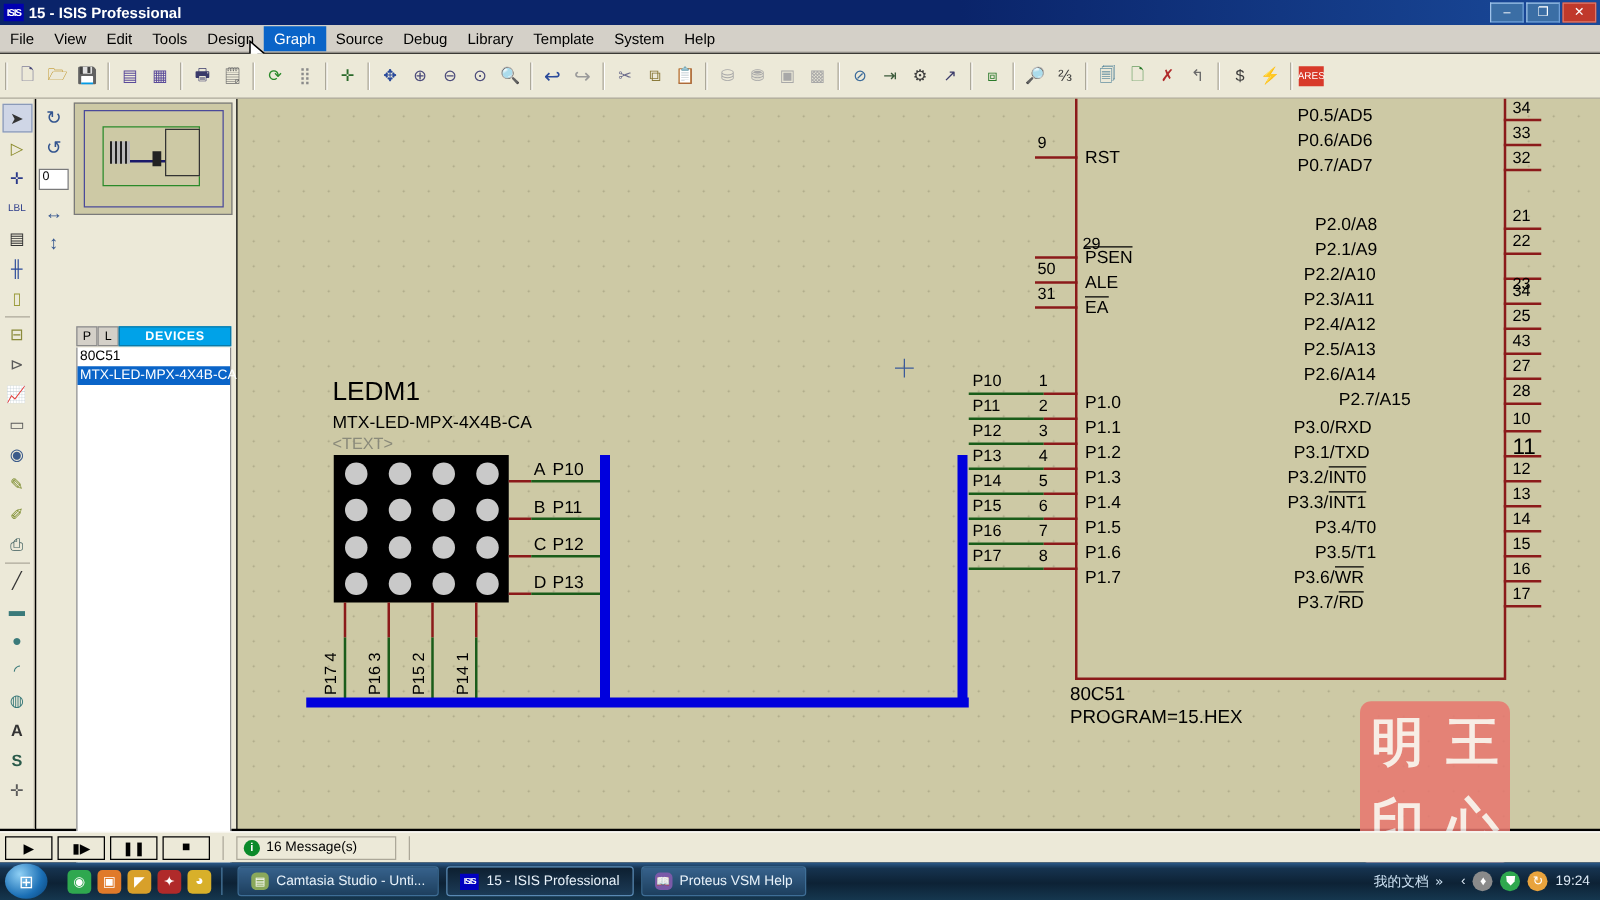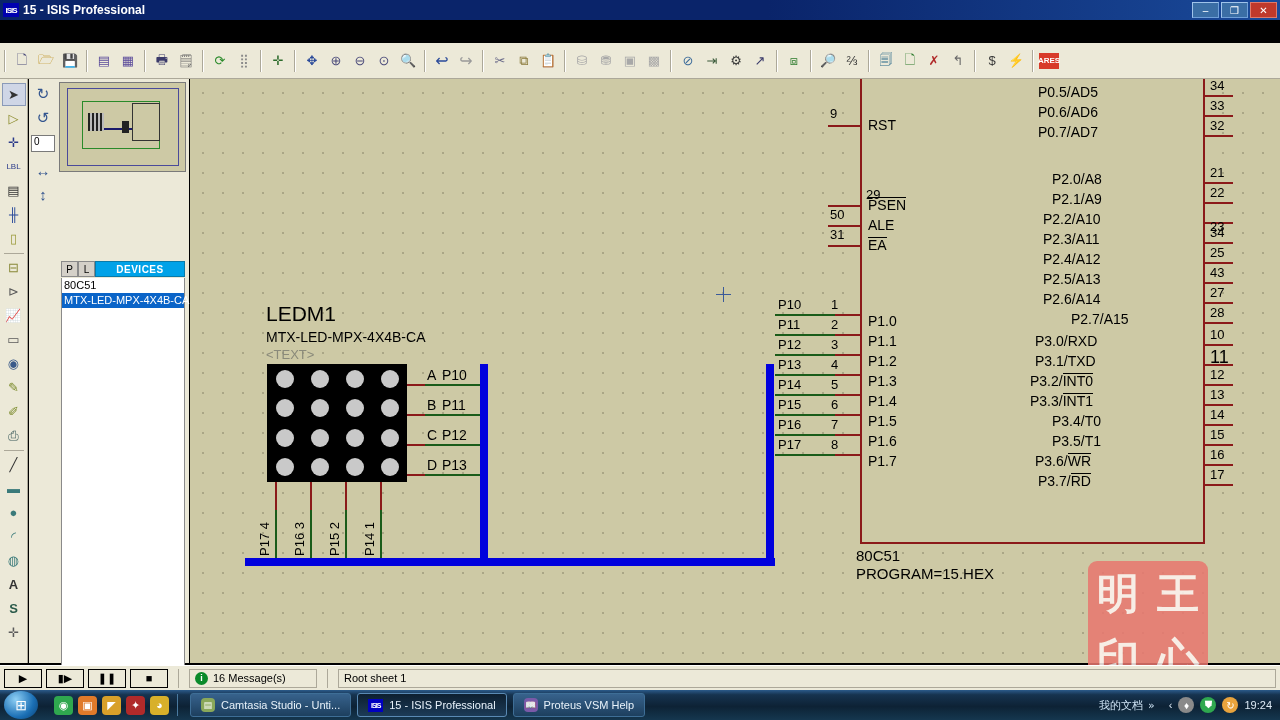--- a/index.html
+++ b/index.html
@@ -217,20 +217,38 @@
   <div class="titlebar">
     <div class="title-icon">ISIS</div>
     <div class="title-text">15 - ISIS Professional</div>
     <div class="title-btns">
       <div class="tbtn">–</div>
       <div class="tbtn">❐</div>
       <div class="tbtn close">✕</div>
     </div>
   </div>
 
+  <div class="menubar">
+    <div class="menuitem">File</div>
+    <div class="menuitem">View</div>
+    <div class="menuitem">Edit</div>
+    <div class="menuitem">Tools</div>
+    <div class="menuitem">Design</div>
+    <div class="menuitem active">Graph</div>
+    <div class="menuitem">Source</div>
+    <div class="menuitem">Debug</div>
+    <div class="menuitem">Library</div>
+    <div class="menuitem">Template</div>
+    <div class="menuitem">System</div>
+    <div class="menuitem">Help</div>
+
+    <svg style="position:absolute;left:199px;top:12px;" width="18" height="22" viewBox="0 0 18 22">
+      <path d="M1,1 L1,16 L5,12.5 L7.8,19 L10.5,17.8 L7.7,11.5 L13,11.3 Z" fill="#fff" stroke="#000" stroke-width="1.2"></path>
+    </svg>
+  </div>
 
   <div class="toolbar">
     <div class="tbsep"></div>
     <div class="tbicon">🗋</div>
     <div class="tbicon" style="color:#b8860b">🗁</div>
     <div class="tbicon" style="color:#5a4a9a">💾</div>
     <div class="tbsep"></div>
     <div class="tbicon" style="color:#5a4a9a">▤</div>
     <div class="tbicon" style="color:#5a4a9a">▦</div>
     <div class="tbsep"></div>
@@ -271,21 +289,21 @@
     <div class="tbicon" style="color:#3a3a3a">⅔</div>
     <div class="tbsep"></div>
     <div class="tbicon" style="color:#2a6a8a">🗐</div>
     <div class="tbicon" style="color:#2a7a2a">🗋</div>
     <div class="tbicon" style="color:#b02a2a">✗</div>
     <div class="tbicon" style="color:#6a6a6a">↰</div>
     <div class="tbsep"></div>
     <div class="tbicon" style="color:#3a3a3a">$</div>
     <div class="tbicon" style="color:#2a4a9a">⚡</div>
     <div class="tbsep"></div>
-    <div class="tbicon" style="background:#d83a2a;color:#fff;font-size:8px;font-weight:bold;width:20px;height:16px">ARES</div>
+    <div class="tbicon" style="background:#d83a2a;color:#fff;font-size:8px;font-weight:normal;width:20px;height:16px">ARES</div>
   </div>
 
   <div class="toolstrip">
     <div class="tsicon sel">➤</div>
     <div class="tsicon" style="color:#8a8a2a">▷</div>
     <div class="tsicon" style="color:#2a3a8a">✛</div>
     <div class="tsicon" style="font-size:8px;color:#2a3a8a">LBL</div>
     <div class="tsicon" style="color:#333">▤</div>
     <div class="tsicon" style="color:#2a4a9a">╫</div>
     <div class="tsicon" style="color:#9a9a3a">▯</div>
@@ -577,23 +595,20 @@
     <div class="animbtn">▶</div>
     <div class="animbtn">▮▶</div>
     <div class="animbtn">❚❚</div>
     <div class="animbtn">■</div>
     <div class="st-sep"></div>
     <div class="st-field" style="width:128px">
       <span class="infodot">i</span>
       <span>16 Message(s)</span>
     </div>
     <div class="st-sep"></div>
-    <div class="st-field" style="flex:1">
-      <span>Root sheet 1</span>
-    </div>
   </div>
 
   <div class="taskbar">
     <div class="startorb">⊞</div>
     <div class="qlaunch">
       <div class="qicon" style="background:#2fa84f">◉</div>
       <div class="qicon" style="background:#e07a2a">▣</div>
       <div class="qicon" style="background:#d8a02a">◤</div>
       <div class="qicon" style="background:#b02a2a">✦</div>
       <div class="qicon" style="background:#d8b02a">◕</div>

